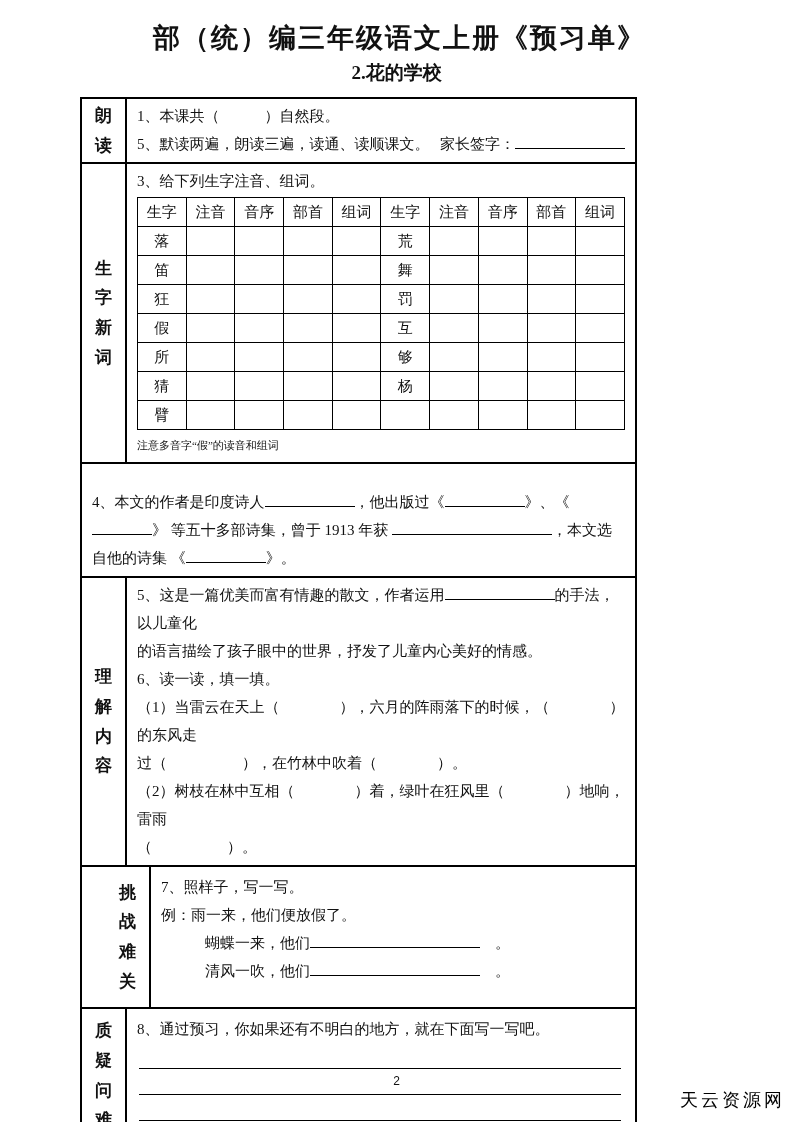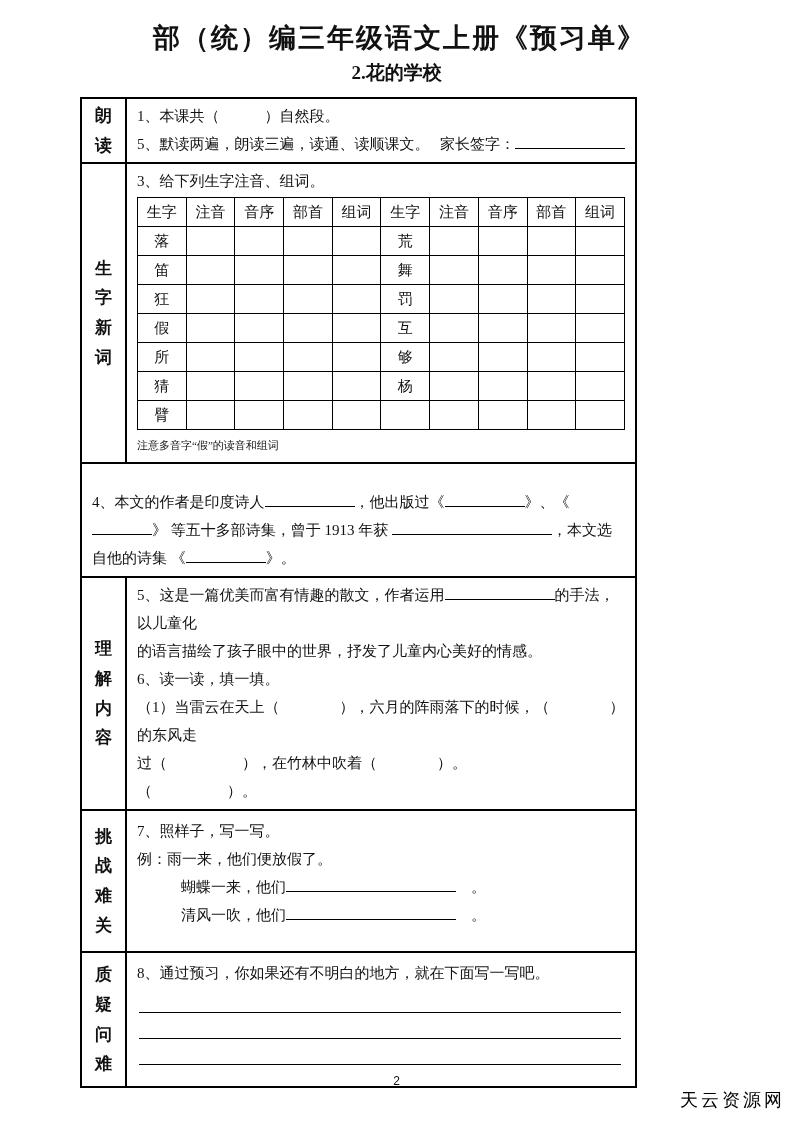--- a/index.html
+++ b/index.html
@@ -211,25 +211,26 @@
       <span class="vtext">理解内容</span>
     </div>
     <div class="content-cell">
       <div>
         <span>5、这是一篇优美而富有情趣的散文，作者运用</span><span class="blank b110"></span><span>的手法，以儿童化</span>
       </div>
       <div>的语言描绘了孩子眼中的世界，抒发了儿童内心美好的情感。</div>
       <div>6、读一读，填一填。</div>
       <div>（1）当雷云在天上（　　　　），六月的阵雨落下的时候，（　　　　）的东风走</div>
       <div>过（　　　　　），在竹林中吹着（　　　　）。</div>
+      <div>（2）树枝在林中互相（　　　　）着，绿叶在狂风里（　　　　）地响，雷雨</div>
       <div>（　　　　　）。</div>
     </div>
   </div>
 
-  <div class="ws-row" style="min-height:142px;">
+  <div class="ws-row" style="min-height:142px;padding-left:24px;">
     <div class="label-cell">
       <span class="vtext">挑战难关</span>
     </div>
     <div class="content-cell" style="padding-top:6px;">
       <div>7、照样子，写一写。</div>
       <div>例：雨一来，他们便放假了。</div>
       <div class="indent">
         <span>蝴蝶一来，他们</span><span class="blank b170"></span>　<span>。</span>
       </div>
       <div class="indent">

